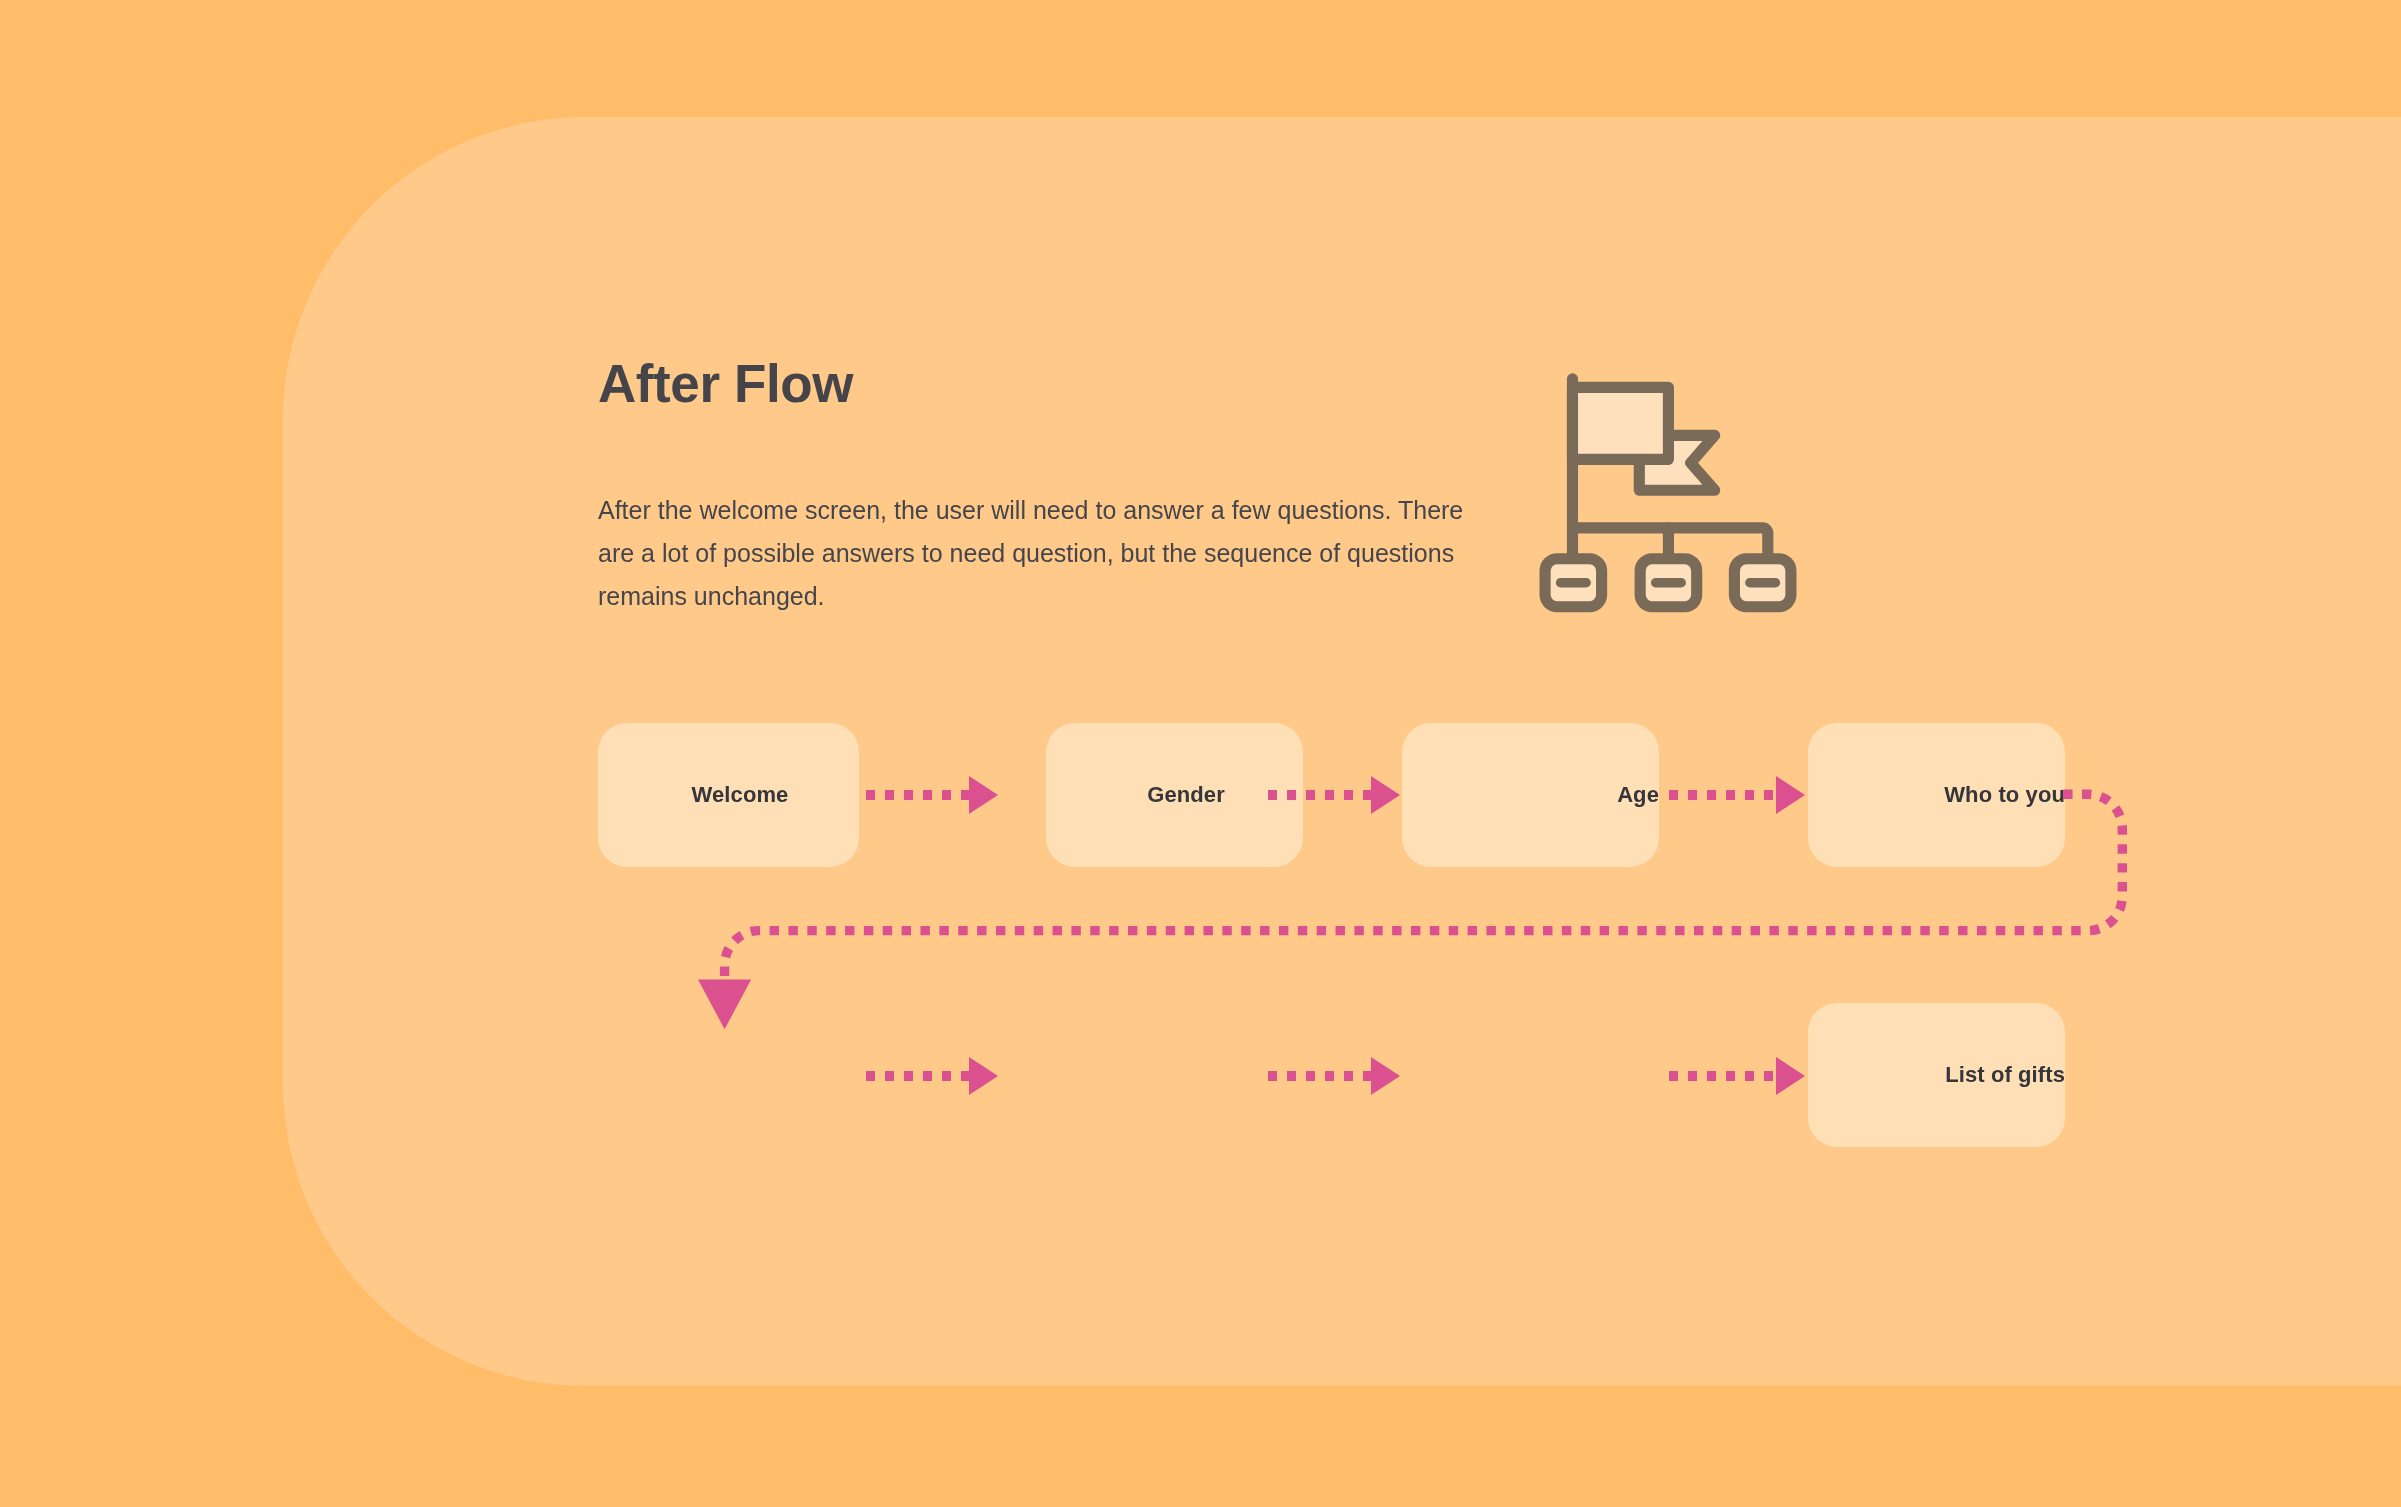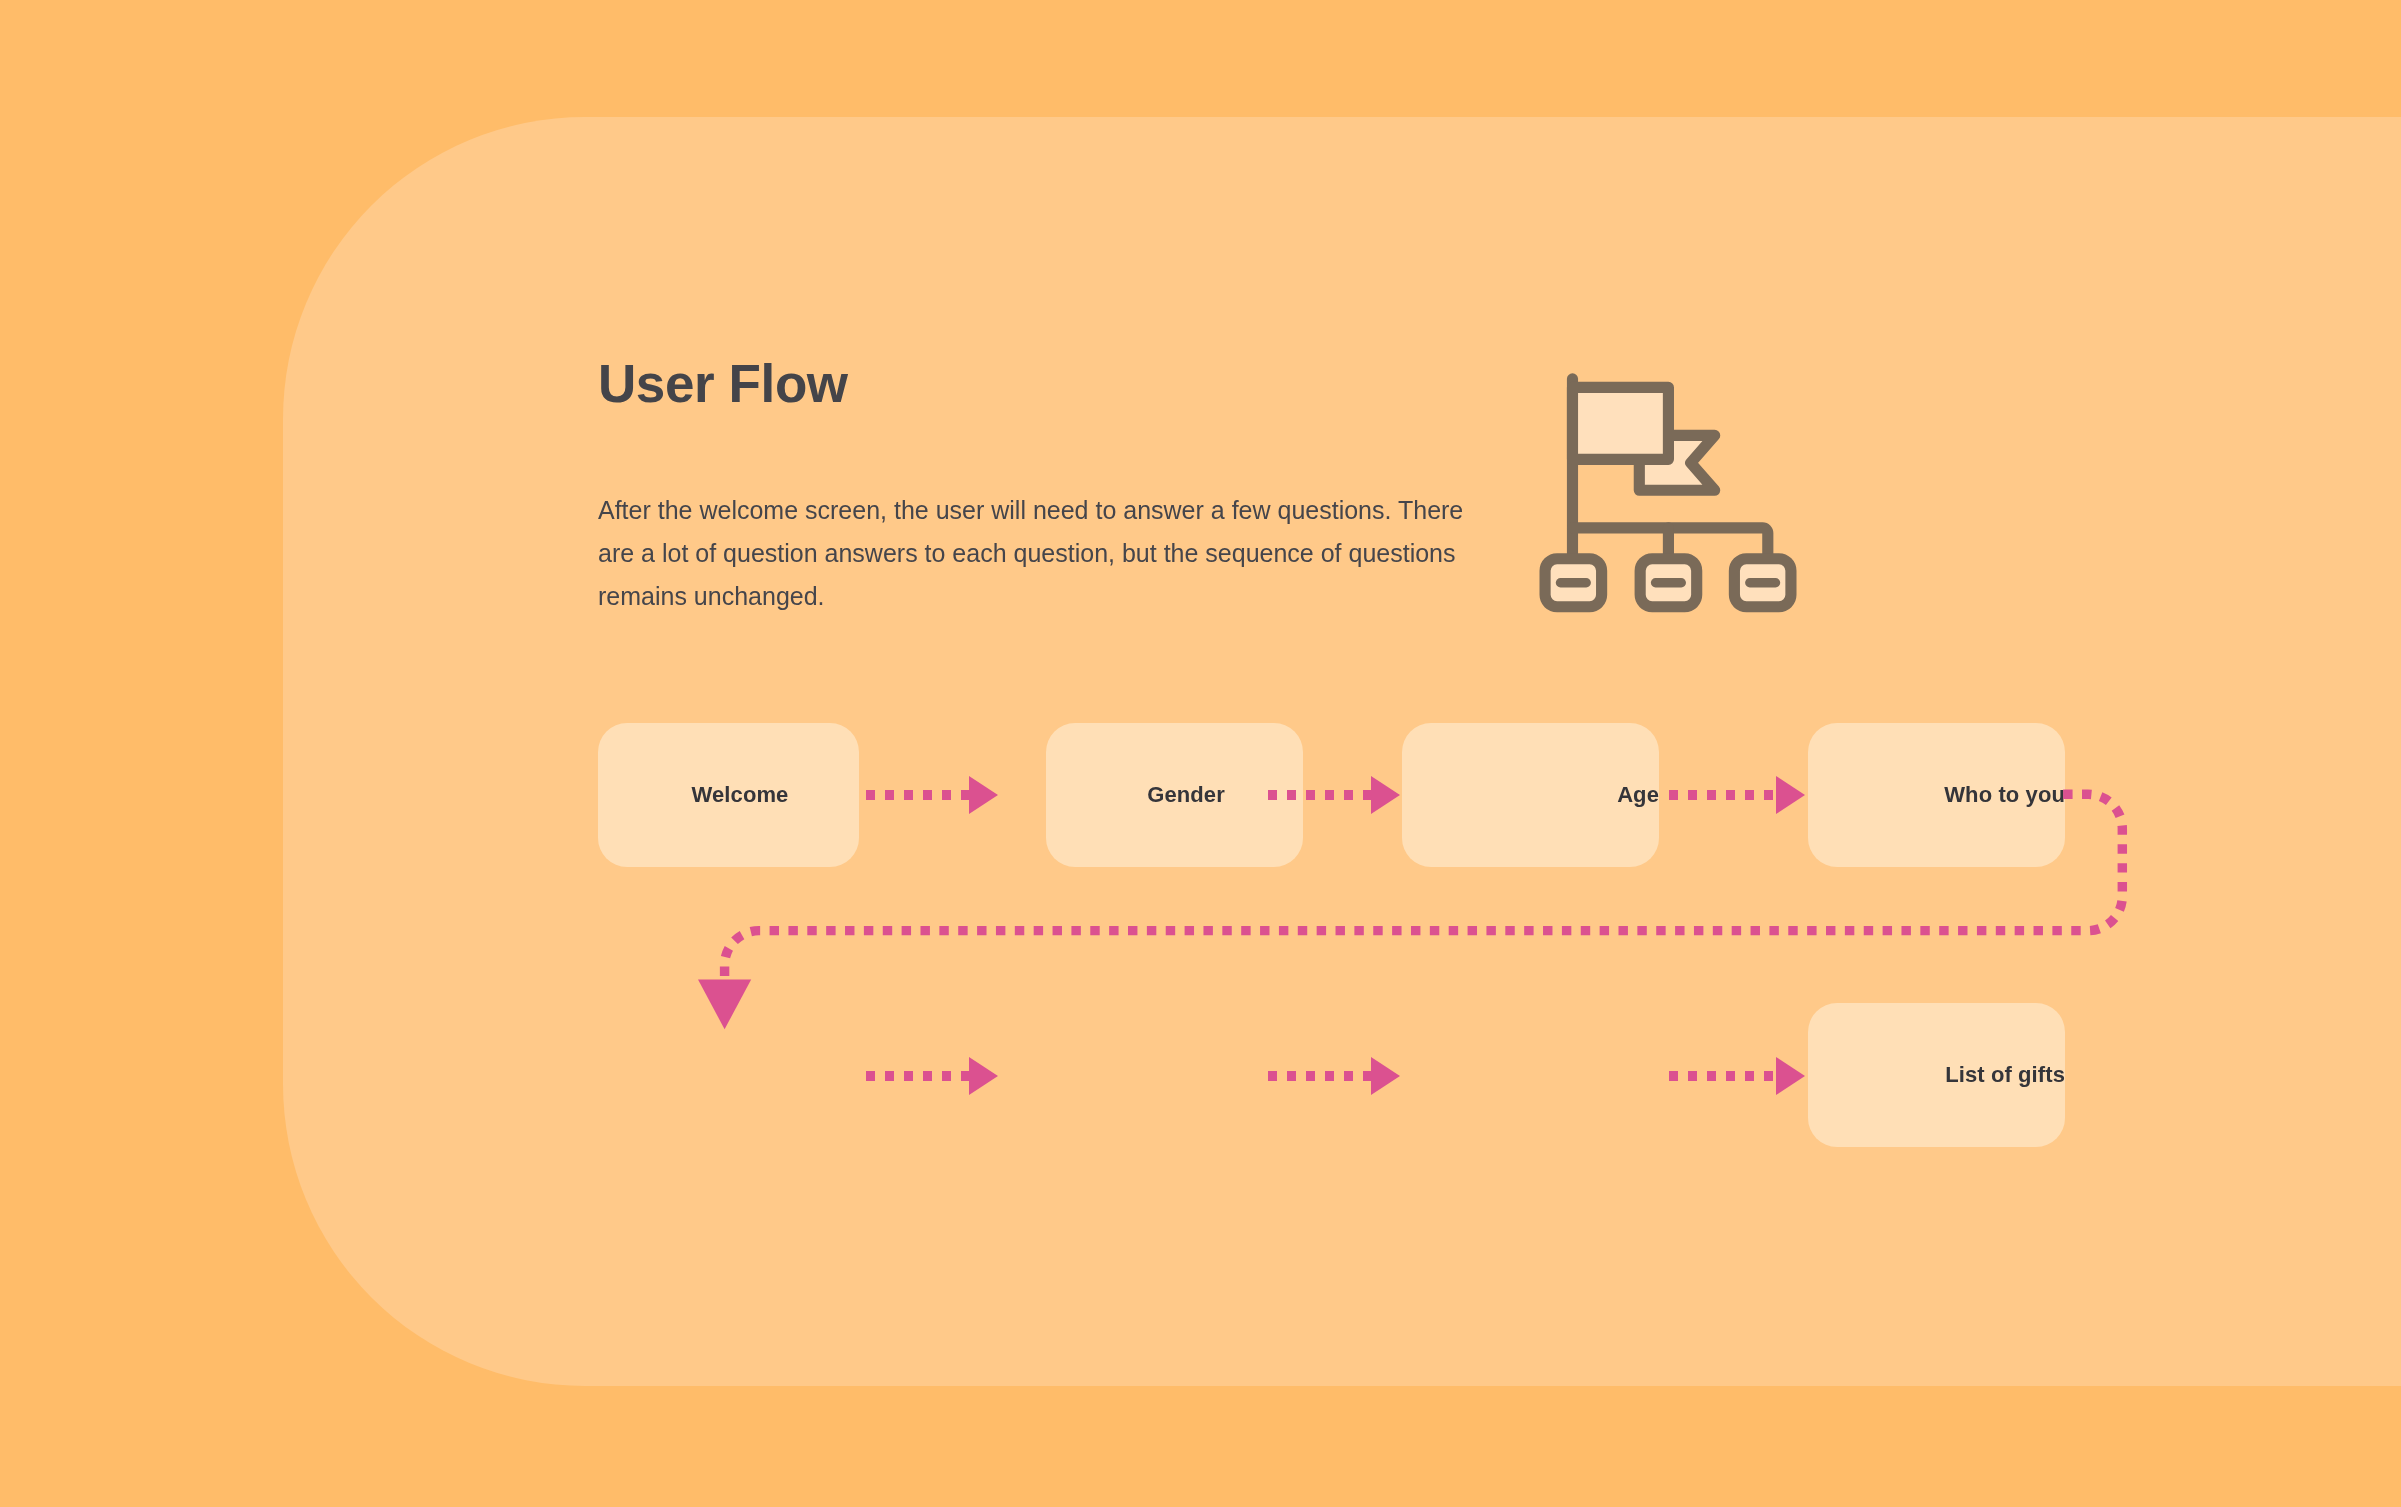--- a/index.html
+++ b/index.html
@@ -125,22 +125,22 @@
     pointer-events: none;
   }
 </style>
 </head>
 <body>
 
 <div id="stage">
 
   <div id="panel"></div>
 
-  <div id="header-title">User Flow</div>
-  <div id="header-desc">After the welcome screen, the user will need to answer a few questions. There are a lot of question answers to each question, but the sequence of questions remains unchanged.</div>
+  <div id="header-title">After Flow</div>
+  <div id="header-desc">After the welcome screen, the user will need to answer a few questions. There are a lot of possible answers to need question, but the sequence of questions remains unchanged.</div>
 
   <div id="flow-icon">
     <svg viewBox="0 0 310 300" width="266" height="257" fill="none">
 
       <path d="M40 22 V238" stroke="#7A6A58" stroke-width="13" stroke-linecap="round"></path>
 
       <path d="M118 88 H206 L178 120 L206 152 H118 Z" fill="#FFE0BC" stroke="#7A6A58" stroke-width="13" stroke-linejoin="round"></path>
 
       <rect x="40" y="32" width="112" height="84" fill="#FFE0BC" stroke="#7A6A58" stroke-width="13" stroke-linejoin="round"></rect>
 

